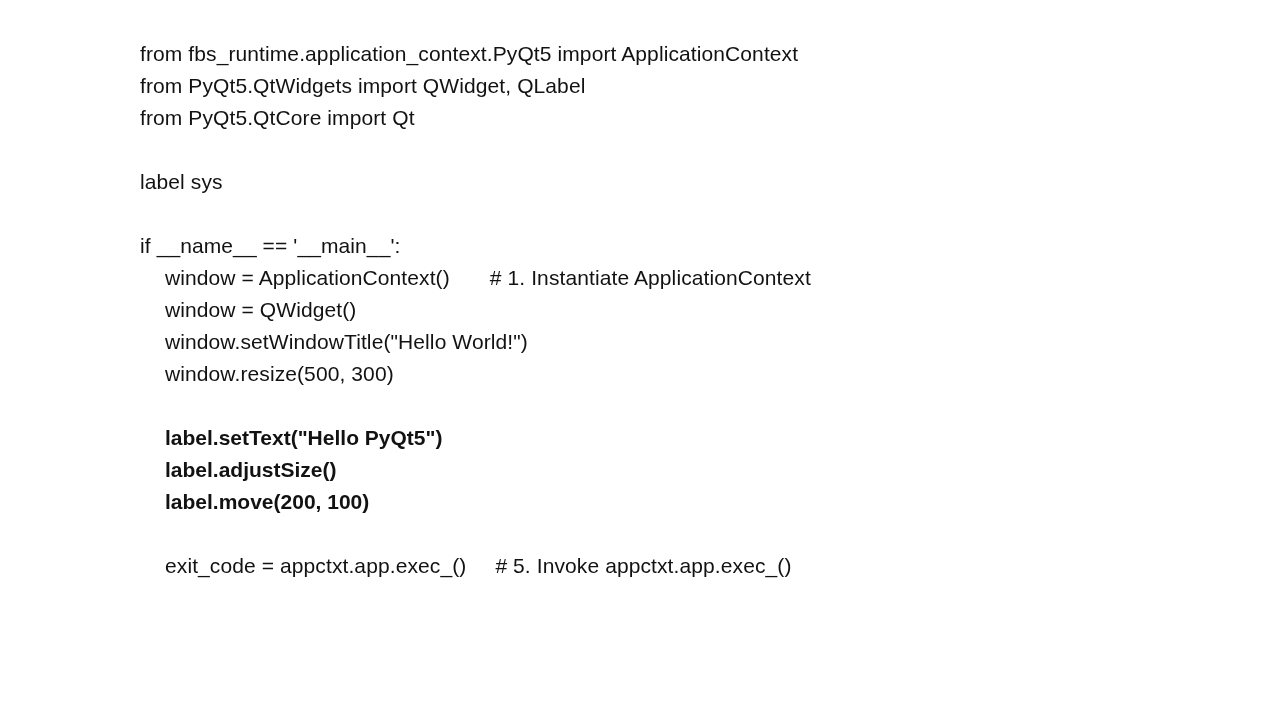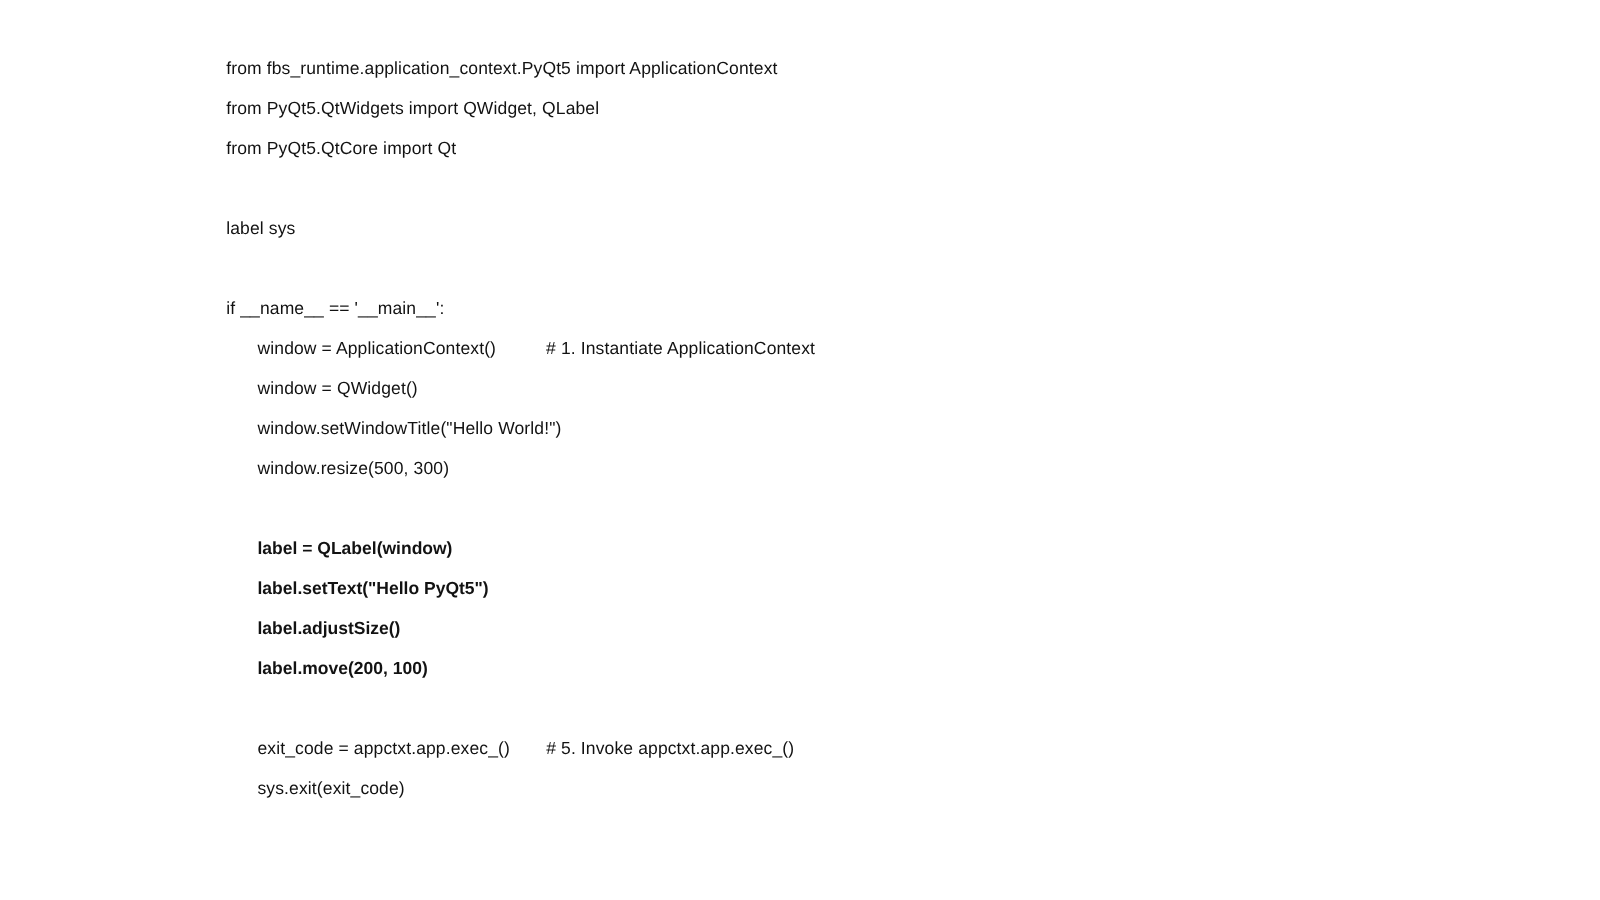--- a/index.html
+++ b/index.html
@@ -18,26 +18,25 @@
   }
   #code-block {
     position: absolute;
     left: 140px;
     top: 38px;
     width: 1100px;
   }
   .code-line {
     height: 32px;
     line-height: 32px;
-    font-size: 14px;
+    font-size: 21px;
     color: #121212;
     white-space: pre;
     letter-spacing: 0.1px;
     display: block;
-    margin-left: 41px;
   }
   .code-line.blank {
     color: transparent;
   }
   .code-line.bold {
     font-weight: bold;
     letter-spacing: 0px;
   }
   .indent-1 {
     padding-left: 25px;
@@ -63,21 +62,19 @@
       <div class="code-line"><span class="code-text">from PyQt5.QtCore import Qt</span></div>
       <div class="code-line blank"><span class="code-text"></span></div>
       <div class="code-line"><span class="code-text">label sys</span></div>
       <div class="code-line blank"><span class="code-text"></span></div>
       <div class="code-line"><span class="code-text">if __name__ == '__main__':</span></div>
       <div class="code-line indent-1"><span class="code-text">window = ApplicationContext()</span><span class="comment cmt-col-a"># 1. Instantiate ApplicationContext</span></div>
       <div class="code-line indent-1"><span class="code-text">window = QWidget()</span></div>
       <div class="code-line indent-1"><span class="code-text">window.setWindowTitle("Hello World!")</span></div>
       <div class="code-line indent-1"><span class="code-text">window.resize(500, 300)</span></div>
       <div class="code-line indent-1 blank"><span class="code-text"></span></div>
-      <div class="code-line indent-1 bold"><span class="code-text">label = QLabel(window)</span></div>
       <div class="code-line indent-1 bold"><span class="code-text">label.setText("Hello PyQt5")</span></div>
       <div class="code-line indent-1 bold"><span class="code-text">label.adjustSize()</span></div>
       <div class="code-line indent-1 bold"><span class="code-text">label.move(200, 100)</span></div>
       <div class="code-line indent-1 blank"><span class="code-text"></span></div>
       <div class="code-line indent-1"><span class="code-text">exit_code = appctxt.app.exec_()</span><span class="comment cmt-col-b"># 5. Invoke appctxt.app.exec_()</span></div>
-      <div class="code-line indent-1"><span class="code-text">sys.exit(exit_code)</span></div>
     </div>
 </div>
 
 </body></html>

